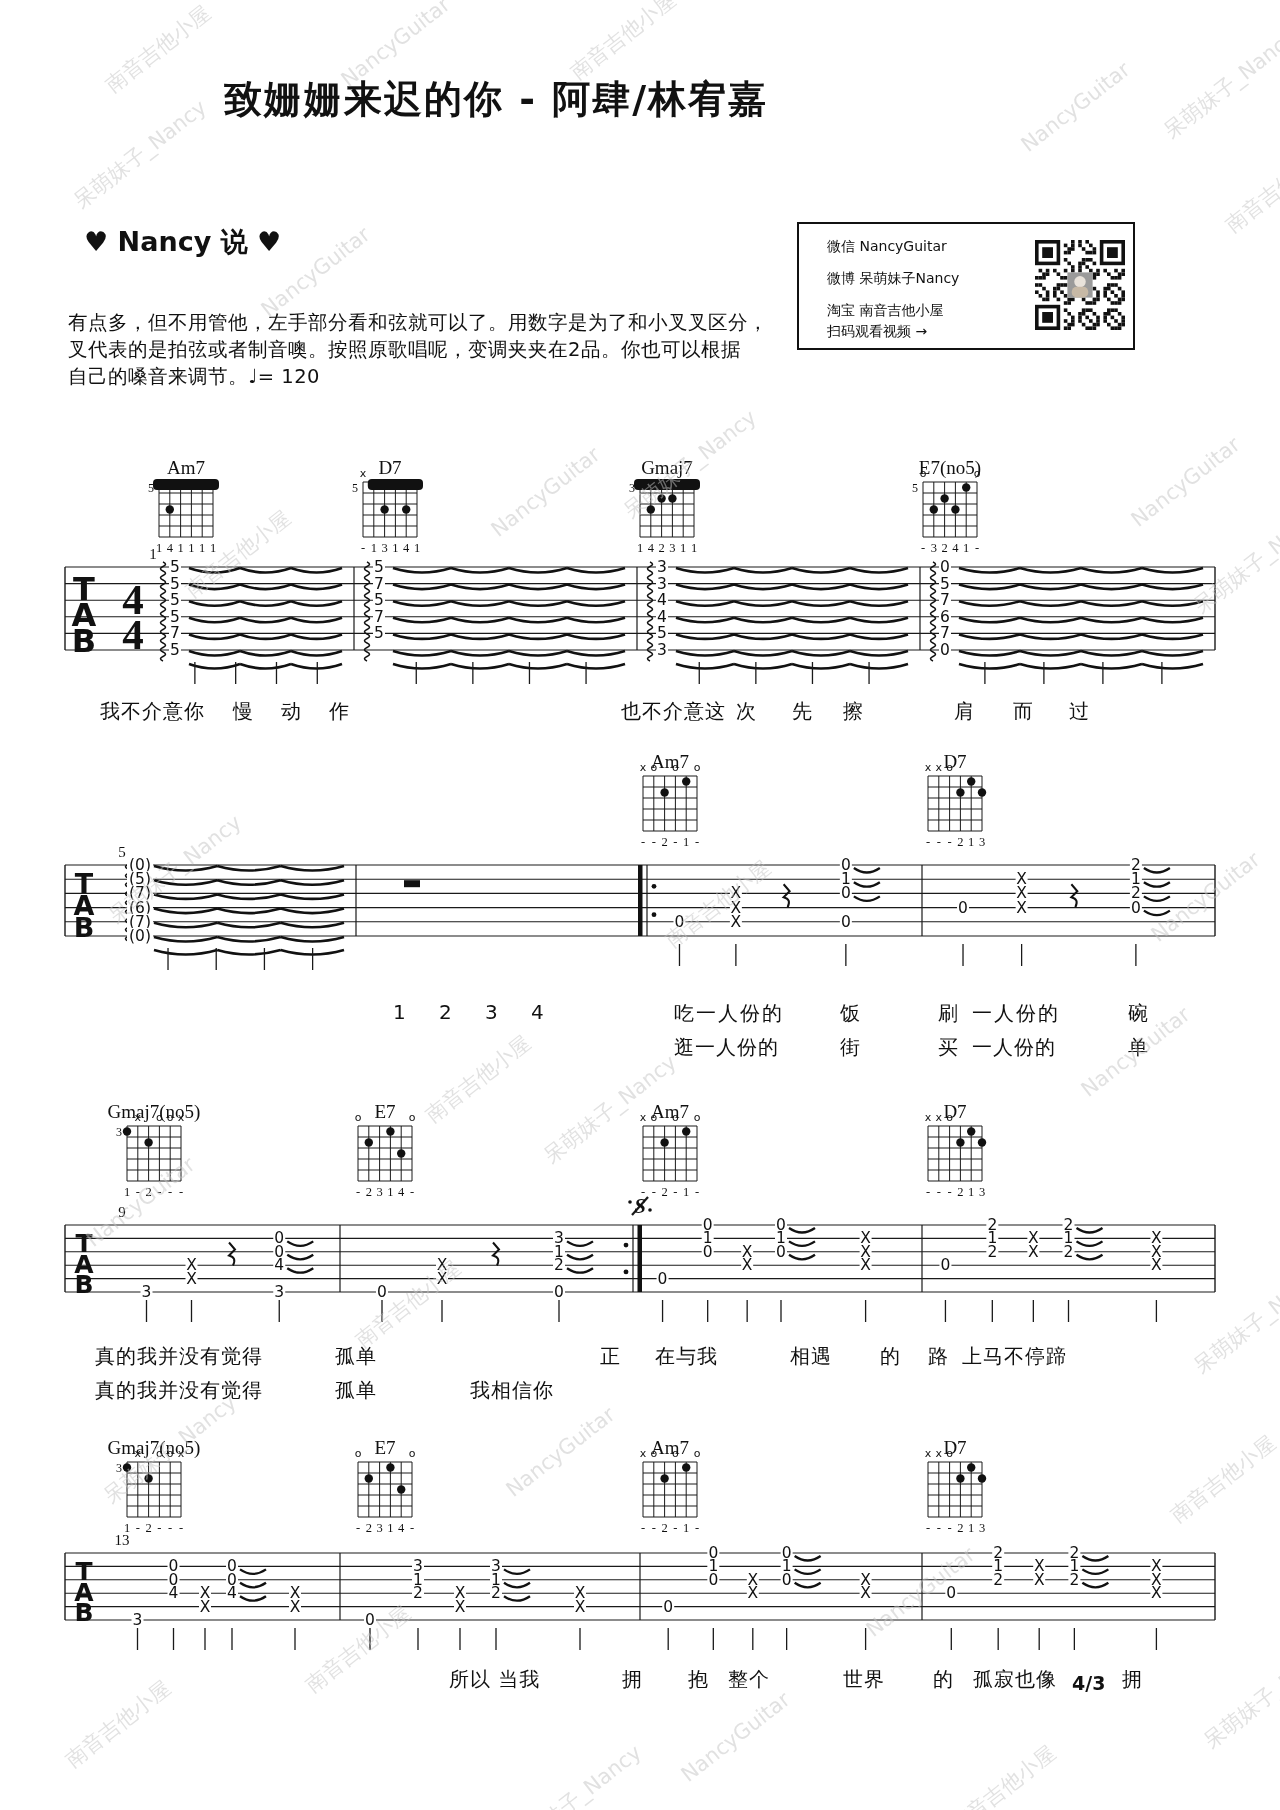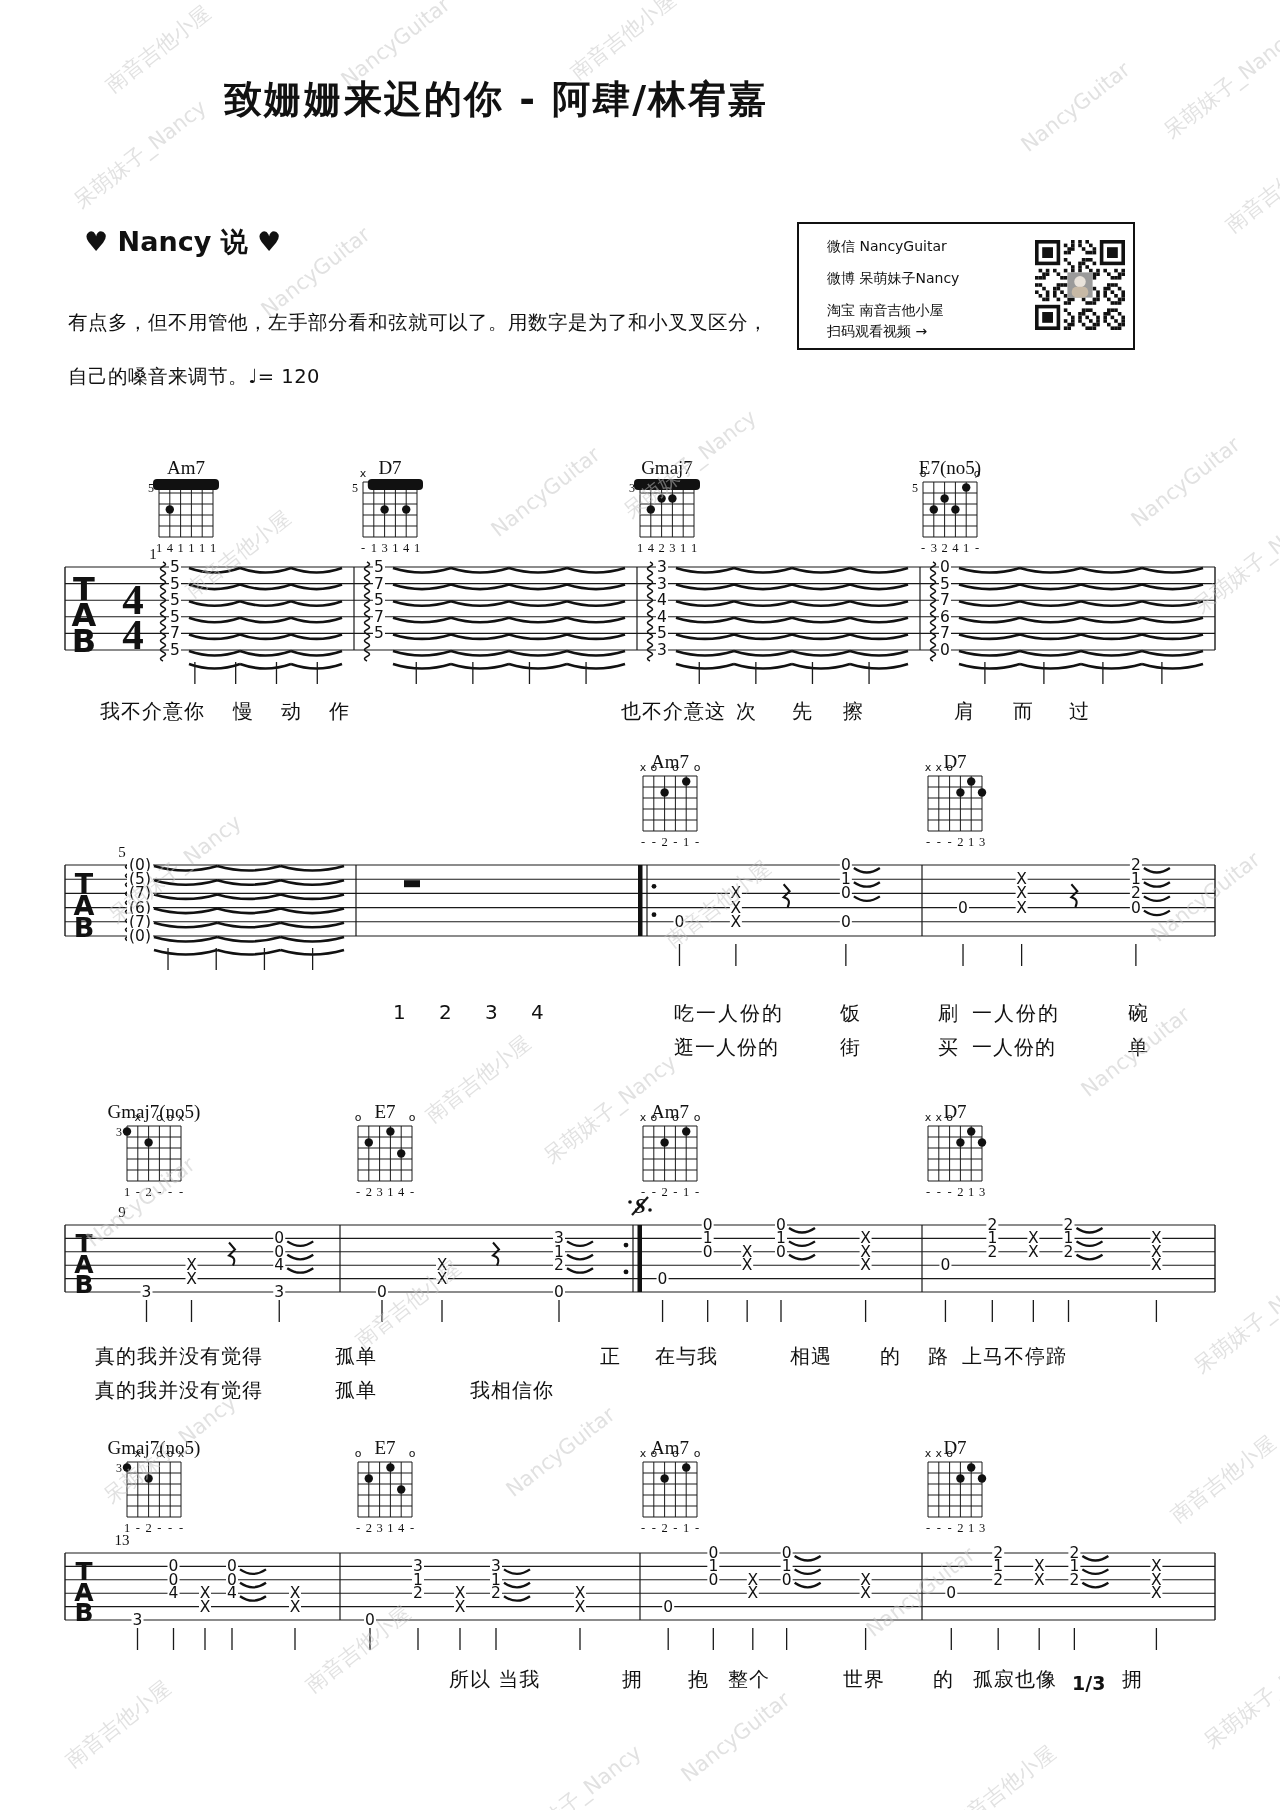--- a/index.html
+++ b/index.html
@@ -902,20 +902,21 @@
           <text x="1156.4" y="1598.2" font-size="15.5" fill="#111" text-anchor="middle" font-family="&quot;DejaVu Sans&quot;,&quot;Liberation Sans&quot;,sans-serif" font-weight="normal">X</text>
           <line x1="1156.4" y1="1628" x2="1156.4" y2="1650" stroke="#1a1a1a" stroke-width="1.3"></line>
         </g>
       </g>
     </svg>
 
   <div class="title">致姗姗来迟的你 - 阿肆/林宥嘉</div>
   <div class="heading">♥ Nancy 说 ♥</div>
 
   <div class="pline" style="top:309px">有点多，但不用管他，左手部分看和弦就可以了。用数字是为了和小叉叉区分，</div>
+  <div class="pline" style="top:336px">叉代表的是拍弦或者制音噢。按照原歌唱呢，变调夹夹在2品。你也可以根据</div>
   <div class="pline" style="top:363px">自己的嗓音来调节。♩= 120</div>
 
   <div class="contact">
     <div class="cline" style="top:14px">微信 NancyGuitar</div>
     <div class="cline" style="top:46px">微博 呆萌妹子Nancy</div>
     <div class="cline" style="top:78px">淘宝 南音吉他小屋</div>
     <div class="cline" style="top:99px;left:28px;">扫码观看视频 →</div>
     <svg id="qr" width="90" height="90" viewBox="0 0 25 25">
         <rect x="0" y="0" width="25" height="25" fill="#fff"></rect>
         <rect x="10" y="0" width="1" height="1" fill="#111"></rect>
@@ -1122,21 +1123,21 @@
       <div class="lyric" style="left: 470px; top: 1377px;">我相信你</div>
       <div class="lyric" style="left: 443px; top: 1666px; margin-left: 6px;">所以 当我</div>
       <div class="lyric" style="left: 622px; top: 1666px;">拥</div>
       <div class="lyric" style="left: 688px; top: 1666px;">抱</div>
       <div class="lyric" style="left: 728px; top: 1666px;">整个</div>
       <div class="lyric" style="left: 843px; top: 1666px;">世界</div>
       <div class="lyric" style="left: 933px; top: 1666px;">的</div>
       <div class="lyric" style="left: 973px; top: 1666px;">孤寂也像</div>
       <div class="lyric" style="left: 1122px; top: 1666px;">拥</div>
     </div>
-  <div class="pagenum">1/3</div>
+  <div class="pagenum">4/3</div>
   <div id="wm-layer">
       <div class="wm" style="left: 60px; top: 140px; color: rgb(196, 196, 196);">呆萌妹子_Nancy</div>
       <div class="wm" style="left: 95px; top: 35px; color: rgb(196, 196, 196);">南音吉他小屋</div>
       <div class="wm" style="left: 330px; top: 30px; color: rgb(196, 196, 196);">NancyGuitar</div>
       <div class="wm" style="left: 560px; top: 22px; color: rgb(196, 196, 196);">南音吉他小屋</div>
       <div class="wm" style="left: 1010px; top: 95px; color: rgb(196, 196, 196);">NancyGuitar</div>
       <div class="wm" style="left: 1150px; top: 70px; color: rgb(196, 196, 196);">呆萌妹子_Nancy</div>
       <div class="wm" style="left: 1215px; top: 175px; color: rgb(196, 196, 196);">南音吉他小屋</div>
       <div class="wm" style="left: 250px; top: 260px; color: rgb(196, 196, 196);">NancyGuitar</div>
       <div class="wm" style="left: 480px; top: 480px; color: rgb(196, 196, 196);">NancyGuitar</div>

